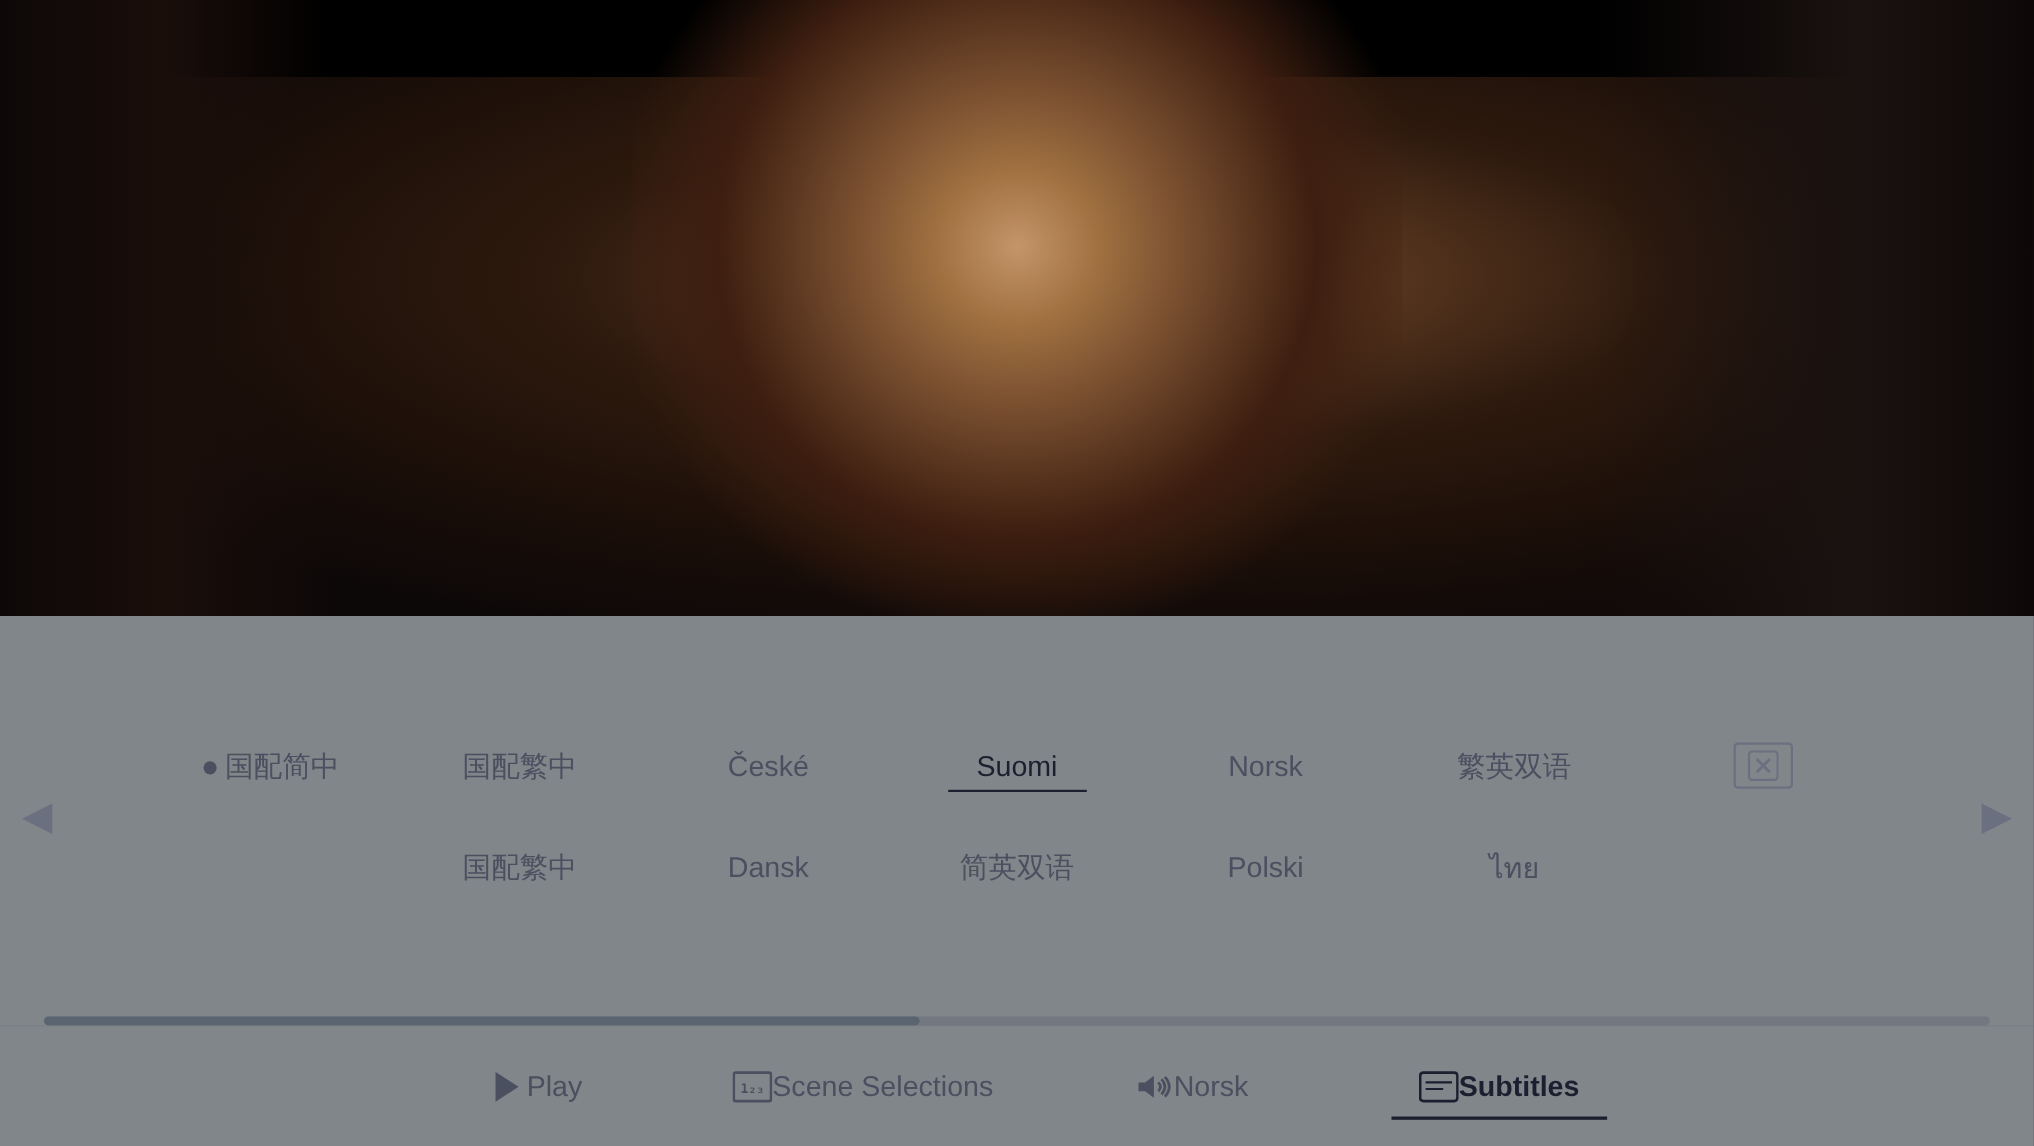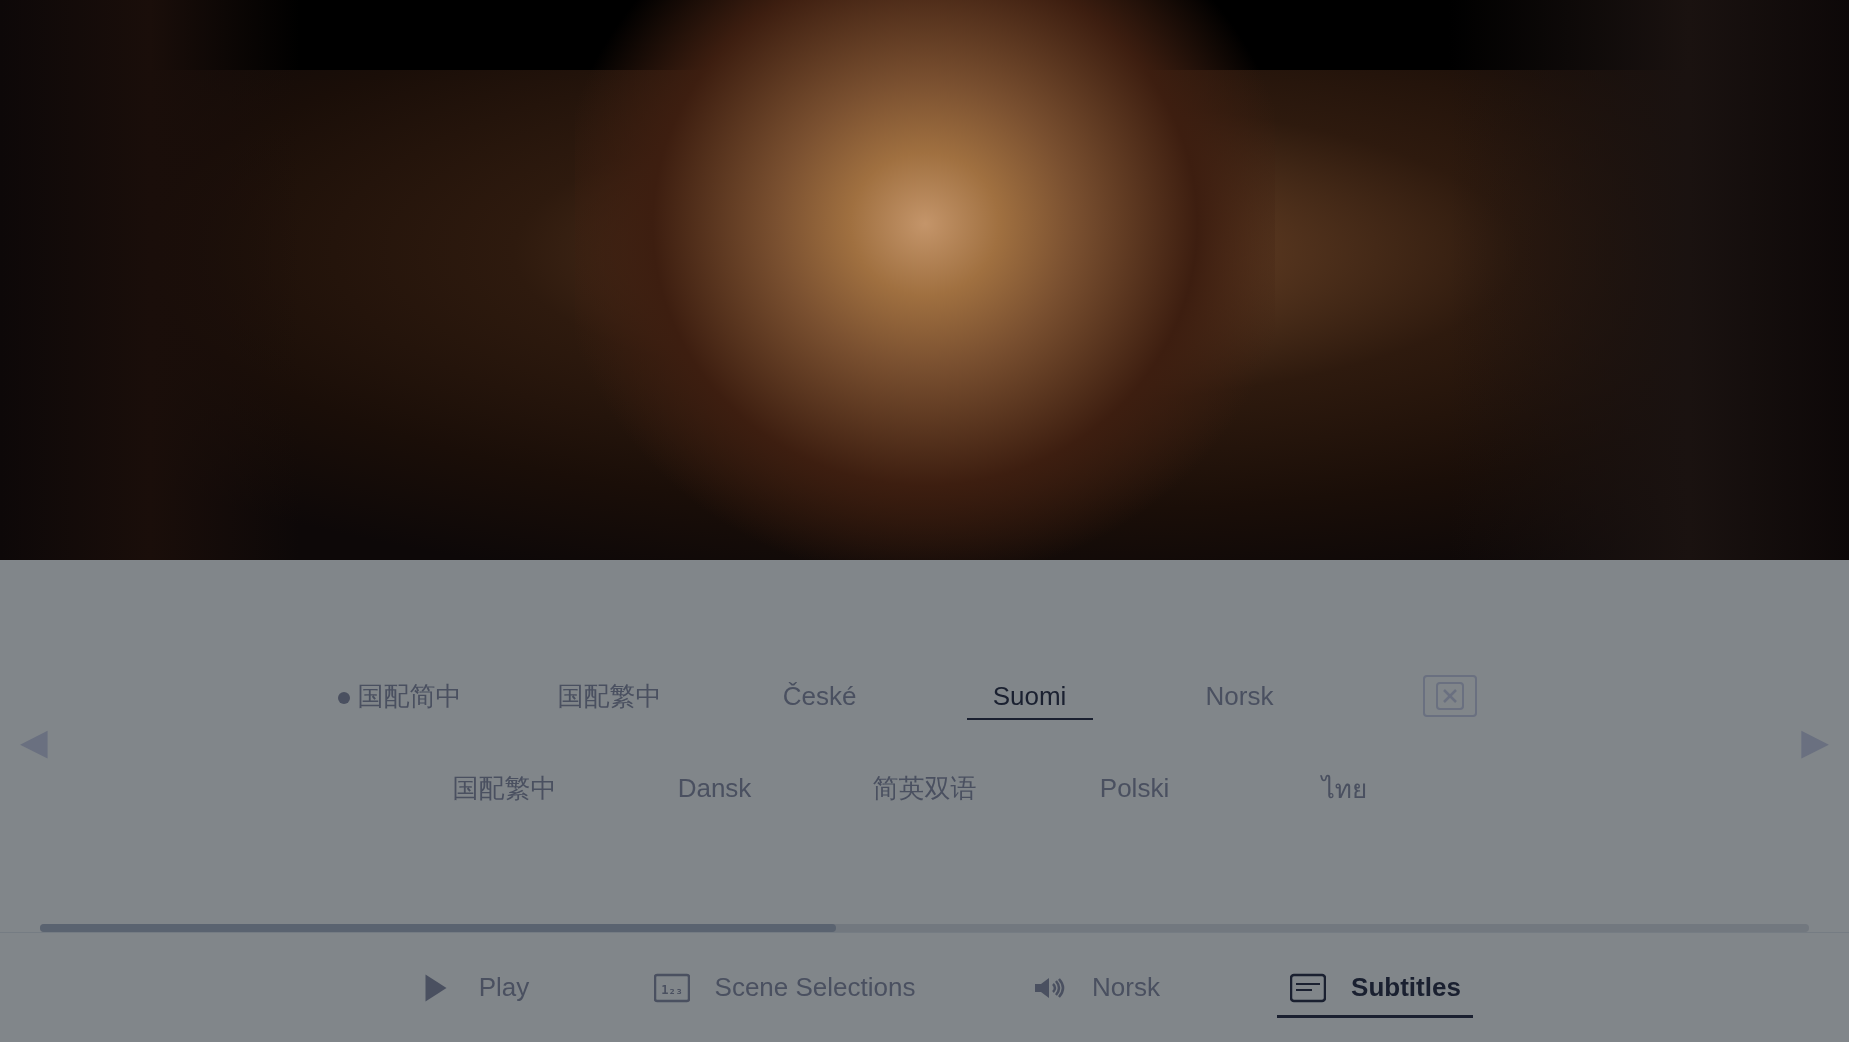--- a/index.html
+++ b/index.html
@@ -85,21 +85,21 @@
       flex-direction: column;
       justify-content: center;
       position: relative;
       padding: 20px 80px;
     }
 
     .language-row {
       display: flex;
       align-items: center;
       justify-content: center;
-      gap: 0;
+      gap: 16px;
     }
 
     .language-row-1 {
       margin-bottom: 35px;
     }
 
     .lang-item {
       color: #4a5060;
       font-size: 26px;
       font-weight: 400;
@@ -182,21 +182,21 @@
       align-items: center;
       justify-content: center;
       gap: 0;
       padding: 0 40px;
       border-top: 1px solid rgba(100, 110, 120, 0.4);
     }
 
     .nav-btn {
       display: flex;
       align-items: center;
-      gap: 25px;
+      gap: 0;
       padding: 10px 40px;
       cursor: pointer;
       color: #4a5060;
       font-size: 26px;
       font-weight: 400;
       min-width: 280px;
       justify-content: center;
     }
 
     .nav-btn.active {
@@ -260,20 +260,21 @@
 
     <div class="nav-arrow nav-arrow-left">◀</div>
 
     <div class="language-row language-row-1">
 
     <div class="lang-item"><span class="bullet"></span><span>国配简中</span></div>
         <div class="lang-item"><span>国配繁中</span></div>
         <div class="lang-item"><span>České</span></div>
         <div class="lang-item active"><span>Suomi</span></div>
         <div class="lang-item"><span>Norsk</span></div>
+        <div class="lang-item"><span>繁英双语</span></div>
         <div class="lang-item"><div class="lang-icon-box">
             <svg width="28" height="28" viewBox="0 0 28 28" fill="none">
           <rect x="1" y="1" width="26" height="26" rx="3" stroke="#6a7080" stroke-width="2"></rect>
           <line x1="8" y1="8" x2="20" y2="20" stroke="#6a7080" stroke-width="2.5"></line>
           <line x1="20" y1="8" x2="8" y2="20" stroke="#6a7080" stroke-width="2.5"></line>
         </svg>
           </div></div>
       </div>
     <div class="language-row language-row-2">
 

